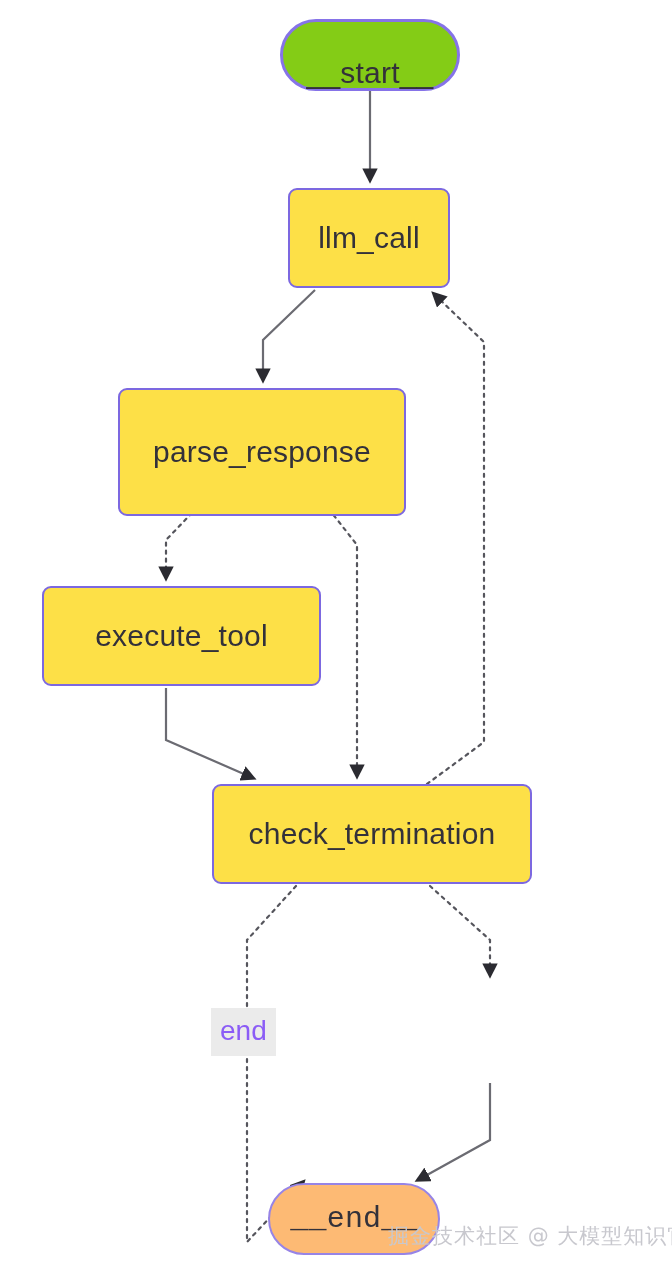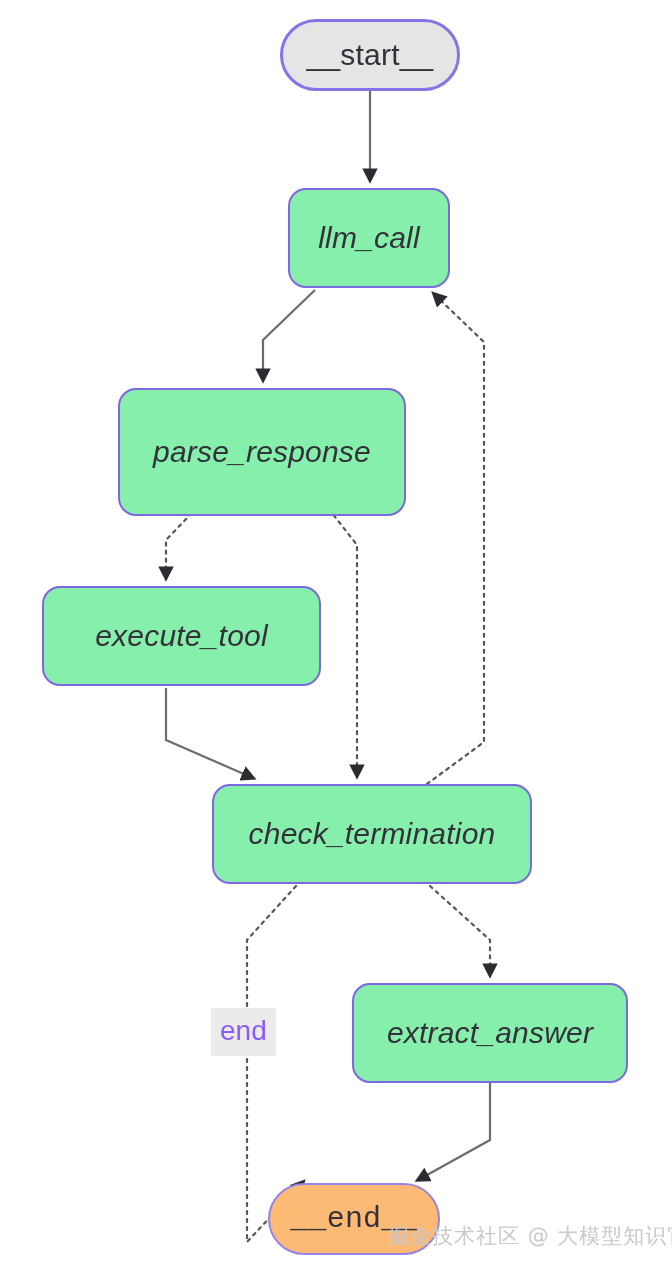--- a/index.html
+++ b/index.html
@@ -29,29 +29,29 @@
     box-sizing: border-box;
     display: flex;
     align-items: center;
     justify-content: center;
     color: #33313a;
     text-align: center;
     white-space: nowrap;
     line-height: 1;
   }
   .node-proc {
-    background: #86efac;
+    background: #fde047;
     border: 2.5px solid #7c68e0;
-    border-radius: 18px;
-    font-style: italic;
+    border-radius: 9px;
   }
   .node-start {
-    background: #e5e5e5;
+    background: #84cc16;
     border: 3px solid #8673e8;
     border-radius: 999px;
+    align-items: flex-end;
   }
   .node-end {
     background: #fdba74;
     border: 2.5px solid #9784e6;
     border-radius: 999px;
     font-family: Liberation Mono, monospace;
   }
   .node-label {
     display: block;
     font-size: 30px;
@@ -119,23 +119,20 @@
   </div>
 
   <div class="node node-proc" style="left:42px; top:586px; width:279px; height:100px;">
     <span class="node-label">execute_tool</span>
   </div>
 
   <div class="node node-proc" style="left:212px; top:784px; width:320px; height:100px;">
     <span class="node-label">check_termination</span>
   </div>
 
-  <div class="node node-proc" style="left:352px; top:983px; width:276px; height:100px;">
-    <span class="node-label">extract_answer</span>
-  </div>
 
   <div class="node node-end" style="left:268px; top:1183px; width:172px; height:72px;">
     <span class="node-label">__end__</span>
   </div>
 
   <div class="edge-label" style="left:211px; top:1008px;">end</div>
 
   <div class="watermark" style="left:388px; top:1222px;">掘金技术社区 @ 大模型知识官</div>
 
 </div>

